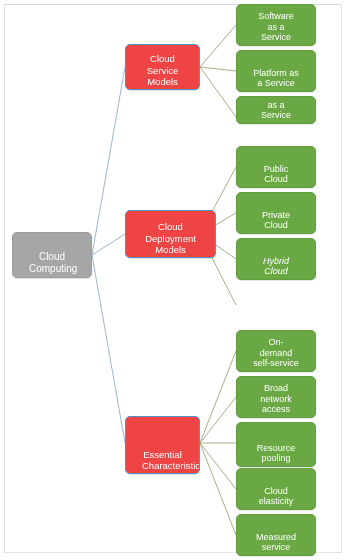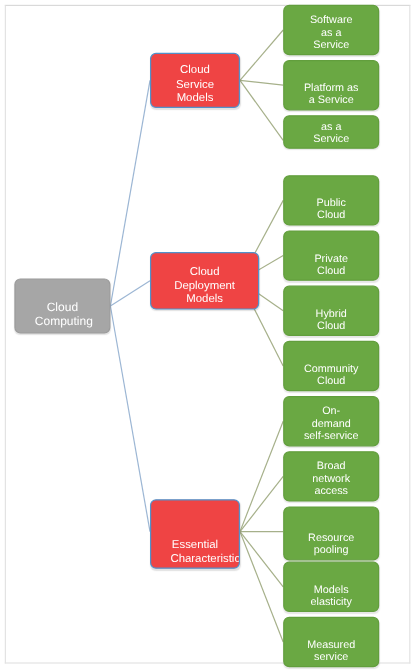--- a/index.html
+++ b/index.html
@@ -117,38 +117,35 @@
 
   <div class="node node-branch" id="node-branch-1" style="left: 125px; top: 210px; width: 91px; height: 48px;">
     <span class="node-label">Cloud Deployment Models</span>
   </div>
   <div class="node node-leaf" id="node-b1-c0" style="left: 236px; top: 146px; width: 80px; height: 42px;">
     <span class="node-label">Public Cloud</span>
   </div>
   <div class="node node-leaf" id="node-b1-c1" style="left: 236px; top: 192px; width: 80px; height: 42px;">
     <span class="node-label">Private Cloud</span>
   </div>
-  <div class="node node-leaf" id="node-b1-c2" style="left: 236px; top: 238px; width: 80px; height: 42px;">
+  <div class="node node-leaf" id="node-b1-c2" style="left: 236px; top: 238px; width: 80px; height: 42px; font-style: italic;">
     <span class="node-label">Hybrid Cloud</span>
-  </div>
-  <div class="node node-leaf" id="node-b1-c3" style="left: 236px; top: 284px; width: 80px; height: 42px;">
-    <span class="node-label">Community Cloud</span>
   </div>
 
   <div class="node node-branch" id="node-branch-2" style="left: 125px; top: 416px; width: 75px; height: 58px;">
     <span class="node-label">Essential Characteristics</span>
   </div>
   <div class="node node-leaf" id="node-b2-c0" style="left: 236px; top: 330px; width: 80px; height: 42px;">
     <span class="node-label">On-demand self-service</span>
   </div>
   <div class="node node-leaf" id="node-b2-c1" style="left: 236px; top: 376px; width: 80px; height: 42px;">
     <span class="node-label">Broad network access</span>
   </div>
   <div class="node node-leaf" id="node-b2-c2" style="left: 236px; top: 422px; width: 80px; height: 45px;">
     <span class="node-label">Resource pooling</span>
   </div>
   <div class="node node-leaf" id="node-b2-c3" style="left: 236px; top: 468px; width: 80px; height: 42px;">
-    <span class="node-label">Models elasticity</span>
+    <span class="node-label">Cloud elasticity</span>
   </div>
   <div class="node node-leaf" id="node-b2-c4" style="left: 236px; top: 514px; width: 80px; height: 42px;">
     <span class="node-label">Measured service</span>
   </div>
 </div>
 
 </body></html>

